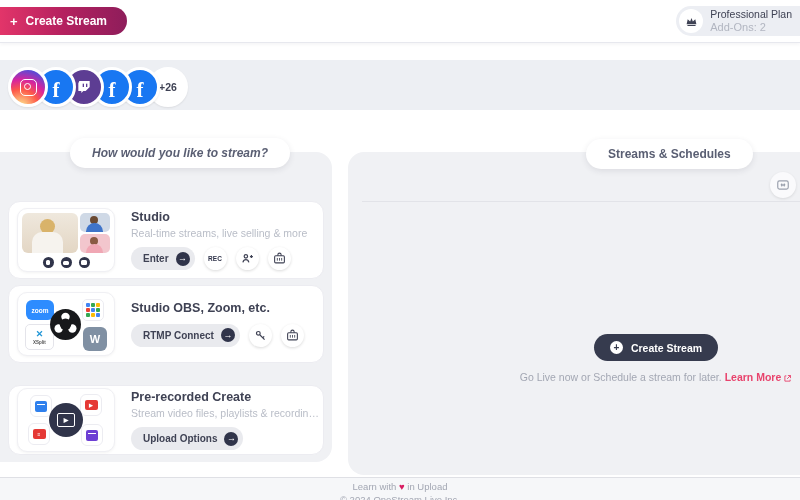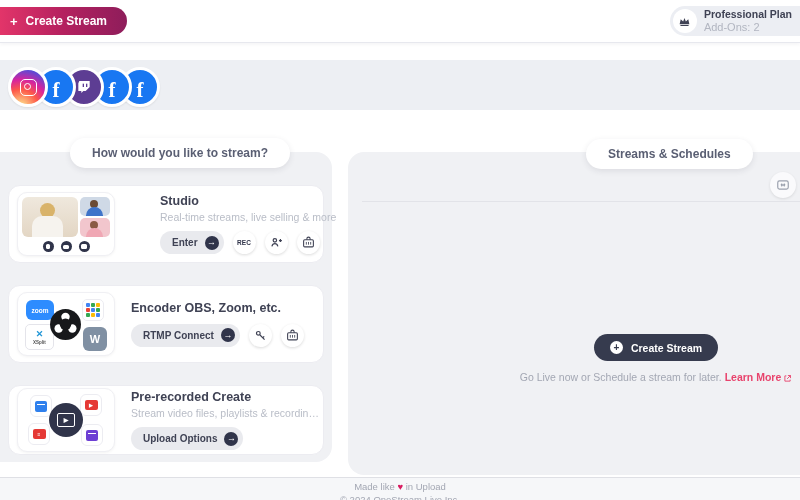--- a/index.html
+++ b/index.html
@@ -12,21 +12,21 @@
   .create-stream-pill{position:absolute;left:-16px;top:7px;height:28px;border-radius:15px;
           background:linear-gradient(90deg,#ee3a6c 0%,#b5215f 55%,#8e1d5b 100%);
           color:#fff;display:flex;align-items:center;gap:8px;padding:0 20px 0 26px;
           font-size:12px;font-weight:700;cursor:pointer;}
   .create-stream-pill .plus{font-size:13px;font-weight:700;line-height:1;}
   .plan-pill{position:absolute;right:-38px;top:6px;height:30px;border-radius:16px;background:#eceef3;
           display:flex;align-items:center;padding:0 46px 0 3px;cursor:pointer;}
   .plan-crown{width:24px;height:24px;border-radius:50%;background:#fff;display:flex;
           align-items:center;justify-content:center;flex:0 0 24px;}
   .plan-text{margin-left:7px;line-height:1.1;}
-  .plan-title{font-size:10.5px;font-weight:700;color:#3f4254;}
+  .plan-title{font-size:10.5px;font-weight:400;color:#3f4254;}
   .plan-sub{font-size:11px;color:#b2b6c1;margin-top:1px;}
 
   
   .social-band{position:absolute;top:60px;left:0;right:0;height:50px;background:#edeff3;}
   .social-row{position:absolute;left:8px;top:7px;display:flex;}
   .s-icon{width:34px;height:34px;border-radius:50%;border:3px solid #fff;margin-right:-12px;
           position:relative;display:flex;align-items:center;justify-content:center;cursor:pointer;
           box-shadow:0 1px 2px rgba(0,0,0,0.08);}
   .s-insta{background:radial-gradient(circle at 28% 110%,#fdf497 0%,#fd5949 40%,#d6249f 62%,#285AEB 95%);z-index:6;}
   .s-fb{background:#1877f2;z-index:5;}
@@ -38,31 +38,31 @@
   .insta-cam:after{content:"";position:absolute;left:3.2px;top:3.2px;width:5px;height:5px;
           border:1.6px solid #fff;border-radius:50%;}
 
   
   .panel{position:absolute;background:#f0f1f4;border-radius:16px;}
   .left-panel{left:-20px;width:352px;top:152px;height:310px;}
   .right-panel{left:348px;width:480px;top:152px;height:323px;}
   .header-pill{position:absolute;background:#fff;border-radius:16px;height:30px;display:flex;
           align-items:center;padding:0 22px;font-size:12px;font-weight:600;color:#5a5f73;
           box-shadow:0 2px 6px rgba(40,44,63,0.10);z-index:5;}
-  .left-header{left:70px;top:138px;}
+  .left-header{left:70px;top:138px;font-style:italic;}
   .right-header{left:586px;top:139px;}
   .rp-divider{position:absolute;left:362px;right:0;top:201px;height:1px;background:#e2e3e8;}
   .rp-toolbtn{position:absolute;left:770px;top:172px;width:26px;height:26px;border-radius:50%;
           background:#fafafc;box-shadow:0 1px 3px rgba(0,0,0,0.10);display:flex;align-items:center;
           justify-content:center;cursor:pointer;}
 
   
   .card{position:absolute;left:8px;width:316px;background:#fff;border:1px solid #ececf1;
         border-radius:12px;display:flex;align-items:center;padding:0 0 0 8px;box-sizing:border-box;}
-  .card1{top:185px;height:78px;gap:29px;} .card2{top:285px;height:78px;} .card3{top:385px;height:70px;}
+  .card1{top:201px;height:78px;} .card2{top:285px;height:78px;} .card3{top:385px;height:70px;}
   .thumb{width:96px;height:62px;background:#fff;border:1px solid #f0f0f4;border-radius:10px;
          position:relative;flex:0 0 96px;box-shadow:0 1px 3px rgba(0,0,0,0.05);overflow:hidden;}
   .card-body{margin-left:16px;display:flex;flex-direction:column;justify-content:center;}
   .card-title{font-size:12.5px;font-weight:700;color:#3f4254;line-height:1.15;}
   .card-sub{font-size:10.5px;color:#b9bdc7;margin-top:3px;white-space:nowrap;}
   .card-actions{display:flex;align-items:center;margin-top:8px;}
   .pill-btn{display:inline-flex;align-items:center;gap:7px;height:23px;padding:0 5px 0 12px;
          border-radius:12px;background:#e9eaee;font-size:10px;font-weight:700;color:#3f4254;cursor:pointer;}
   .go-circle{width:14px;height:14px;border-radius:50%;background:#30344a;color:#fff;font-size:9px;
          display:flex;align-items:center;justify-content:center;line-height:1;}
@@ -169,20 +169,21 @@
             <rect x="10" y="7" width="2" height="5" fill="#5d3d93"></rect>
             <rect x="15" y="7" width="2" height="5" fill="#5d3d93"></rect>
           </svg>
       </span>
       <span class="s-icon s-fb s-fb2">
           <span class="fb-f">f</span>
         </span>
       <span class="s-icon s-fb s-fb3">
           <span class="fb-f">f</span>
         </span>
+      <span class="s-icon s-more">+26</span>
     </div>
   </div>
 
   <div class="panel left-panel"></div>
   <div class="header-pill left-header">How would you like to stream?</div>
 
   <div class="card card1">
     <div class="thumb">
       <div class="st-main">
           <span class="st-head"></span>
@@ -260,21 +261,21 @@
             <circle cx="16" cy="15.8" r="5.6" fill="#17181b"></circle>
           </svg>
       </span>
       <span class="ob-xsplit">
         <span class="ob-x">✕</span>
         <span class="ob-xs-label">XSplit</span>
       </span>
       <span class="ob-wire">W</span>
     </div>
     <div class="card-body">
-      <div class="card-title">Encoder OBS, Zoom, etc.</div>
+      <div class="card-title">Studio OBS, Zoom, etc.</div>
       <div class="card-actions">
         <span class="pill-btn">
           <span>RTMP Connect</span>
           <span class="go-circle">→</span>
         </span>
         <span class="circle-btn">
           <svg width="13" height="13" viewBox="0 0 24 24" fill="none" stroke="#3f4254" stroke-width="2.2">
             <circle cx="8" cy="8" r="3.4"></circle>
               <path d="M10.6 10.6 L19.5 19.5M16.2 16.2l2.6-2.6"></path>
           </svg>
@@ -348,20 +349,20 @@
       <span>Learn More</span><span class="ext-ico"><svg width="9" height="9" viewBox="0 0 24 24" fill="none" stroke="#e8446d" stroke-width="2.4">
             <path d="M9 5H5v14h14v-4"></path>
             <path d="M13 4h7v7"></path>
             <path d="M20 4l-9 9"></path>
           </svg></span>
     </span>
   </div>
 
   <div class="footer">
     <div class="footer-inner footer-line f1">
-      <span>Made like</span>
+      <span>Learn with</span>
       <span class="heart">♥</span>
       <span>in Upload</span>
     </div>
     <div class="footer-inner footer-line f2">© 2024 OneStream Live Inc.</div>
   </div>
 
 </div>
 
 </body></html>

